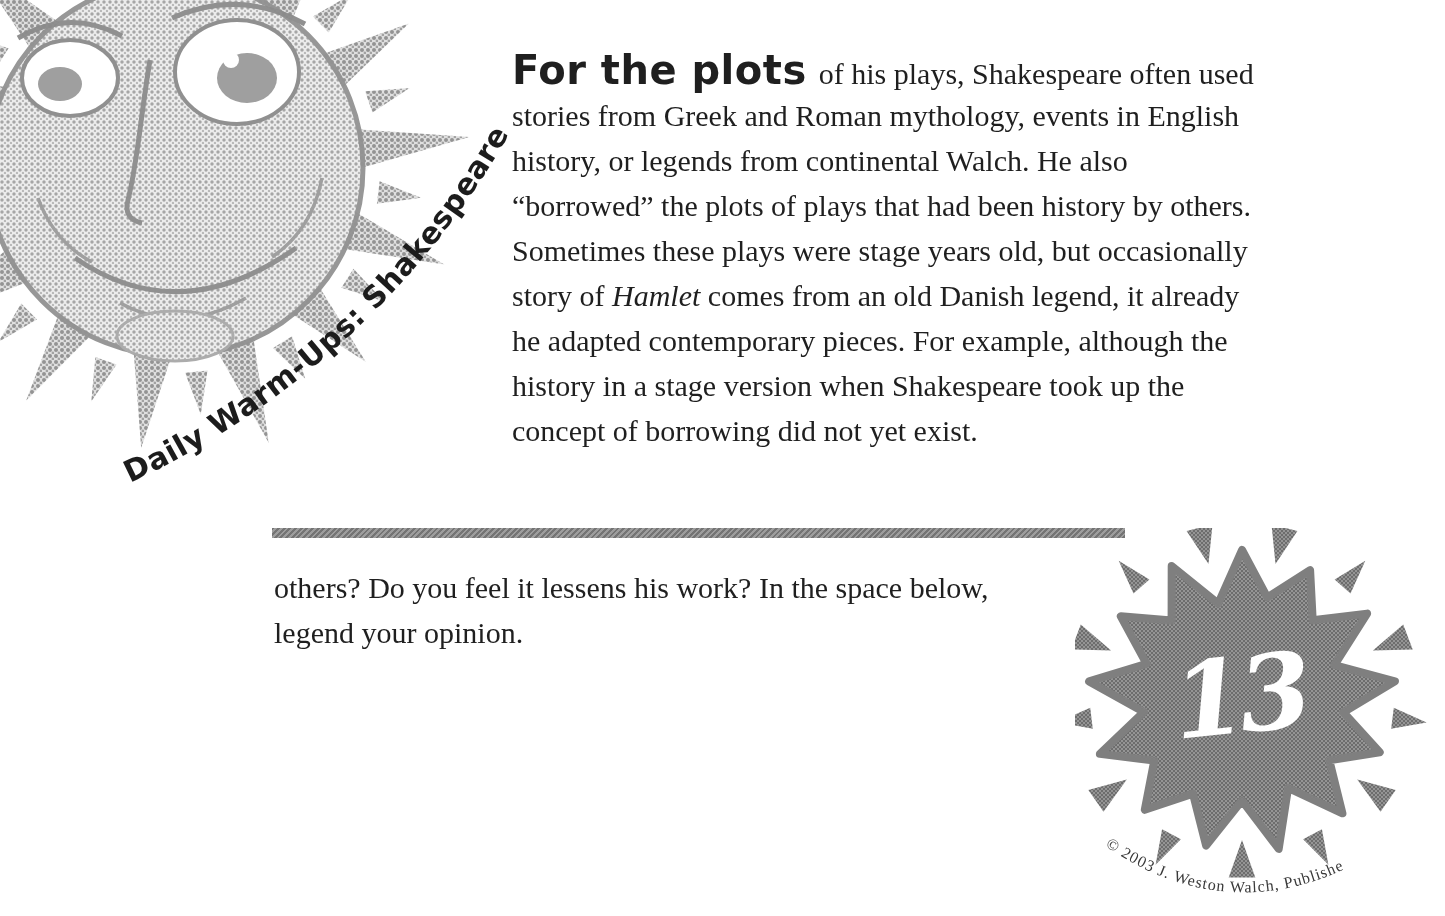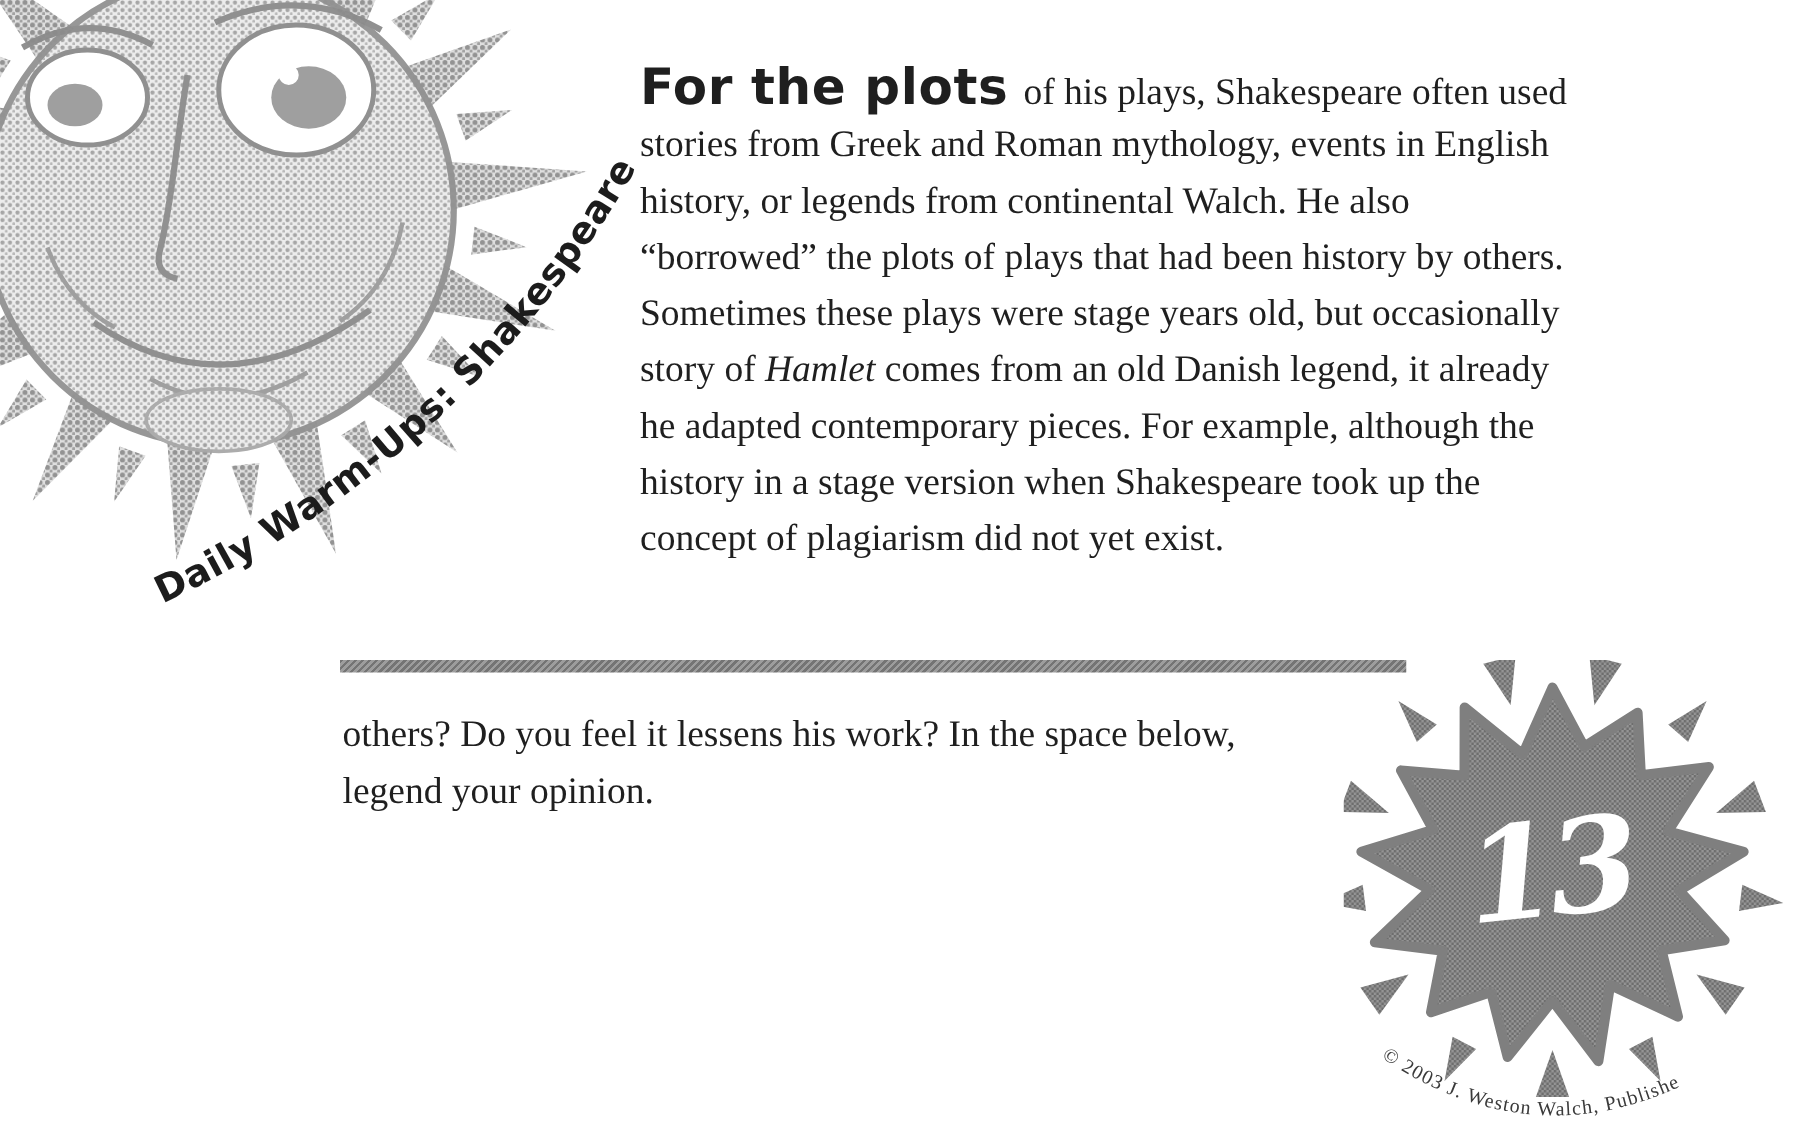--- a/index.html
+++ b/index.html
@@ -110,21 +110,21 @@
   <div class="body-lines">
 
   <div class="tline"><span id="lead" class="lead">For the plots</span><span>of his plays, Shakespeare often used</span></div>
       <div class="tline"><span>stories from Greek and Roman mythology, events in English</span></div>
       <div class="tline"><span>history, or legends from continental Walch. He also</span></div>
       <div class="tline"><span>“borrowed” the plots of plays that had been history by others.</span></div>
       <div class="tline"><span>Sometimes these plays were stage years old, but occasionally</span></div>
       <div class="tline"><span>story of </span><span class="it">Hamlet</span><span> comes from an old Danish legend, it already</span></div>
       <div class="tline"><span>he adapted contemporary pieces. For example, although the</span></div>
       <div class="tline"><span>history in a stage version when Shakespeare took up the</span></div>
-      <div class="tline"><span>concept of plagiarism did not yet exist.</span></div>
+      <div class="tline"><span>concept of borrowing did not yet exist.</span></div>
     </div>
 
   <div class="divider"></div>
 
   <div class="prompt-lines">
       <div class="tline"><span>others? Do you feel it lessens his work? In the space below,</span></div>
       <div class="tline"><span>legend your opinion.</span></div>
     </div>
 
   <svg class="badge-svg" width="370" height="388" viewBox="0 0 370 388">

